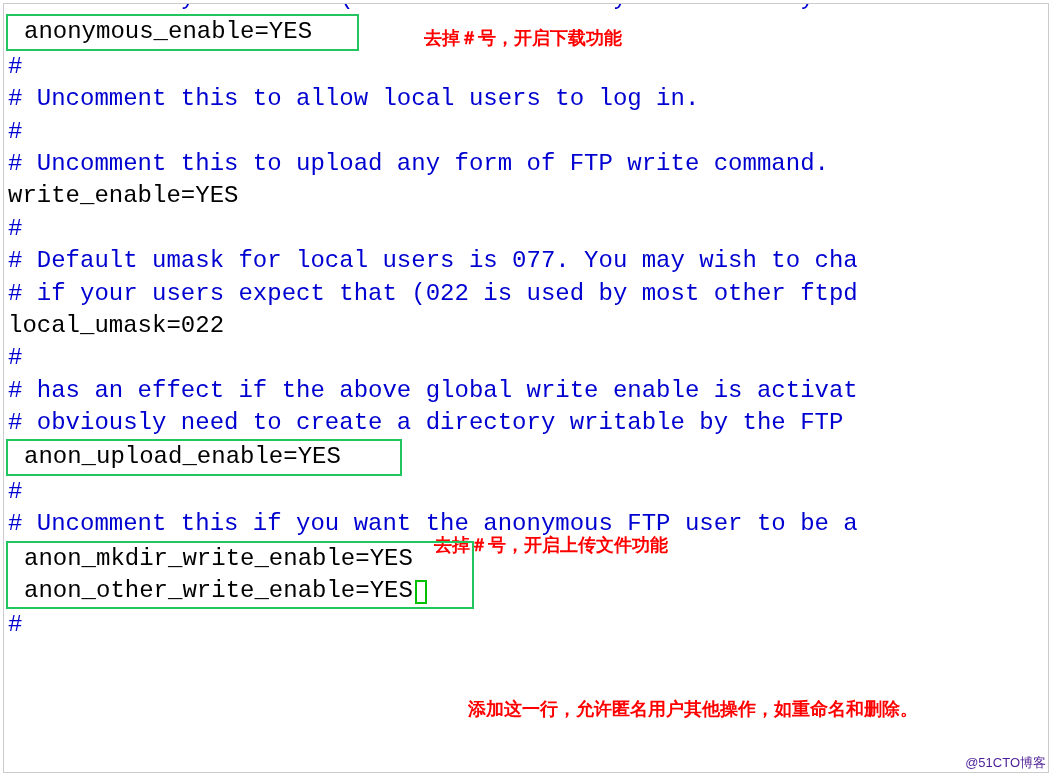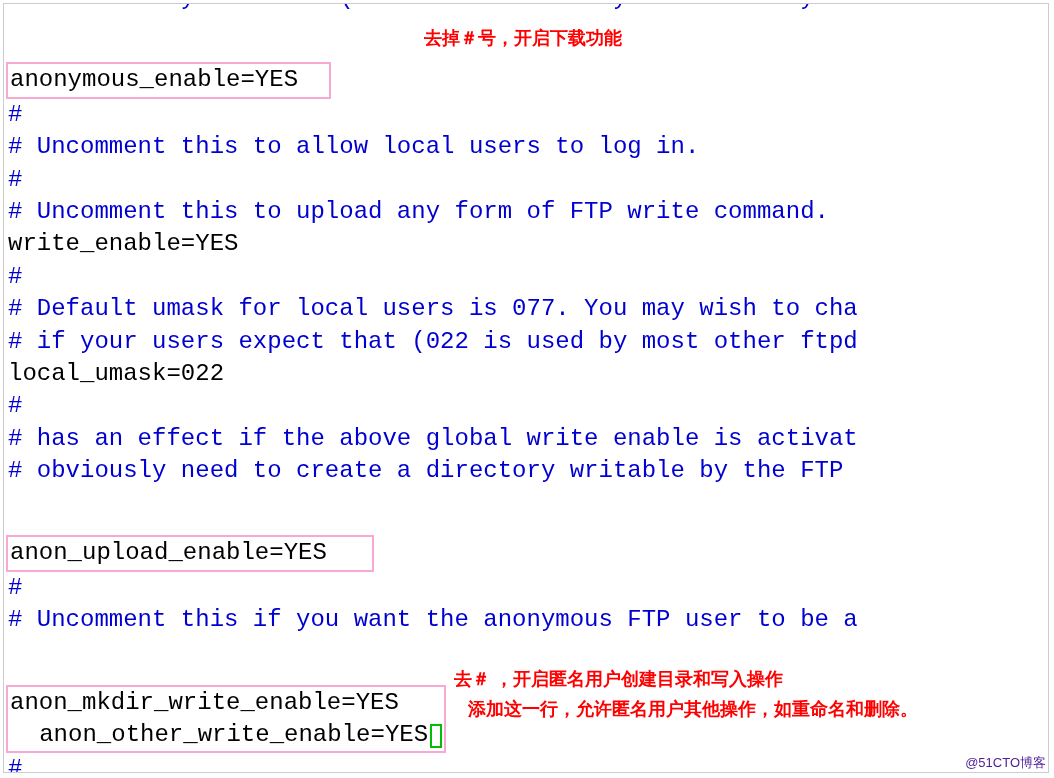--- a/index.html
+++ b/index.html
@@ -26,25 +26,24 @@
     background: #ffffff;
   }
   .line {
     white-space: nowrap;
     padding: 0 4px;
     position: relative;
   }
   .comment { color: #0000d0; }
   .setting { color: #000000; }
   .redbox {
-    border: 2px solid #f9a8d4;
+    border: 2px solid #22c55e;
     display: inline-block;
-    padding: 0 2px;
+    padding: 0 16px;
     margin-left: -2px;
-    margin-top: 48px;
   }
   .ann {
     position: absolute;
     color: #ff0000;
     font-family: "Microsoft YaHei", "SimSun", sans-serif;
     font-size: 18px;
     font-weight: bold;
     line-height: 1.3;
   }
   .cursor {
@@ -90,30 +89,30 @@
   <div class="line setting">local_umask=022</div>
   <div class="line comment">#</div>
   <div class="line comment"># has an effect if the above global write enable is activat</div>
   <div class="line comment"># obviously need to create a directory writable by the FTP </div>
 
   <div class="line">
     <span class="redbox">
       <span class="setting">anon_upload_enable=YES</span>&nbsp;&nbsp;&nbsp;
     </span>
   </div>
+  <div class="ann" style="top:530px; left:430px;">去掉＃号，开启上传文件功能</div>
 
   <div class="line comment">#</div>
   <div class="line comment"># Uncomment this if you want the anonymous FTP user to be a</div>
 
   <div class="line">
-    <span class="redbox" style="line-height:1.35;text-align:right;">
+    <span class="redbox" style="line-height:1.35;">
       <span class="setting">anon_mkdir_write_enable=YES</span>&nbsp;&nbsp;&nbsp;<br>
       <span class="setting">anon_other_write_enable=YES</span><span class="cursor"></span>
     </span>
   </div>
-  <div class="ann" style="top:664px; left:450px;">去＃ ，开启匿名用户创建目录和写入操作</div>
   <div class="ann" style="top:694px; left:464px;">添加这一行，允许匿名用户其他操作，如重命名和删除。</div>
 
   <div class="line comment">#</div>
 
 </div>
 
 <div class="watermark">@51CTO博客</div>
 
 </body></html>

